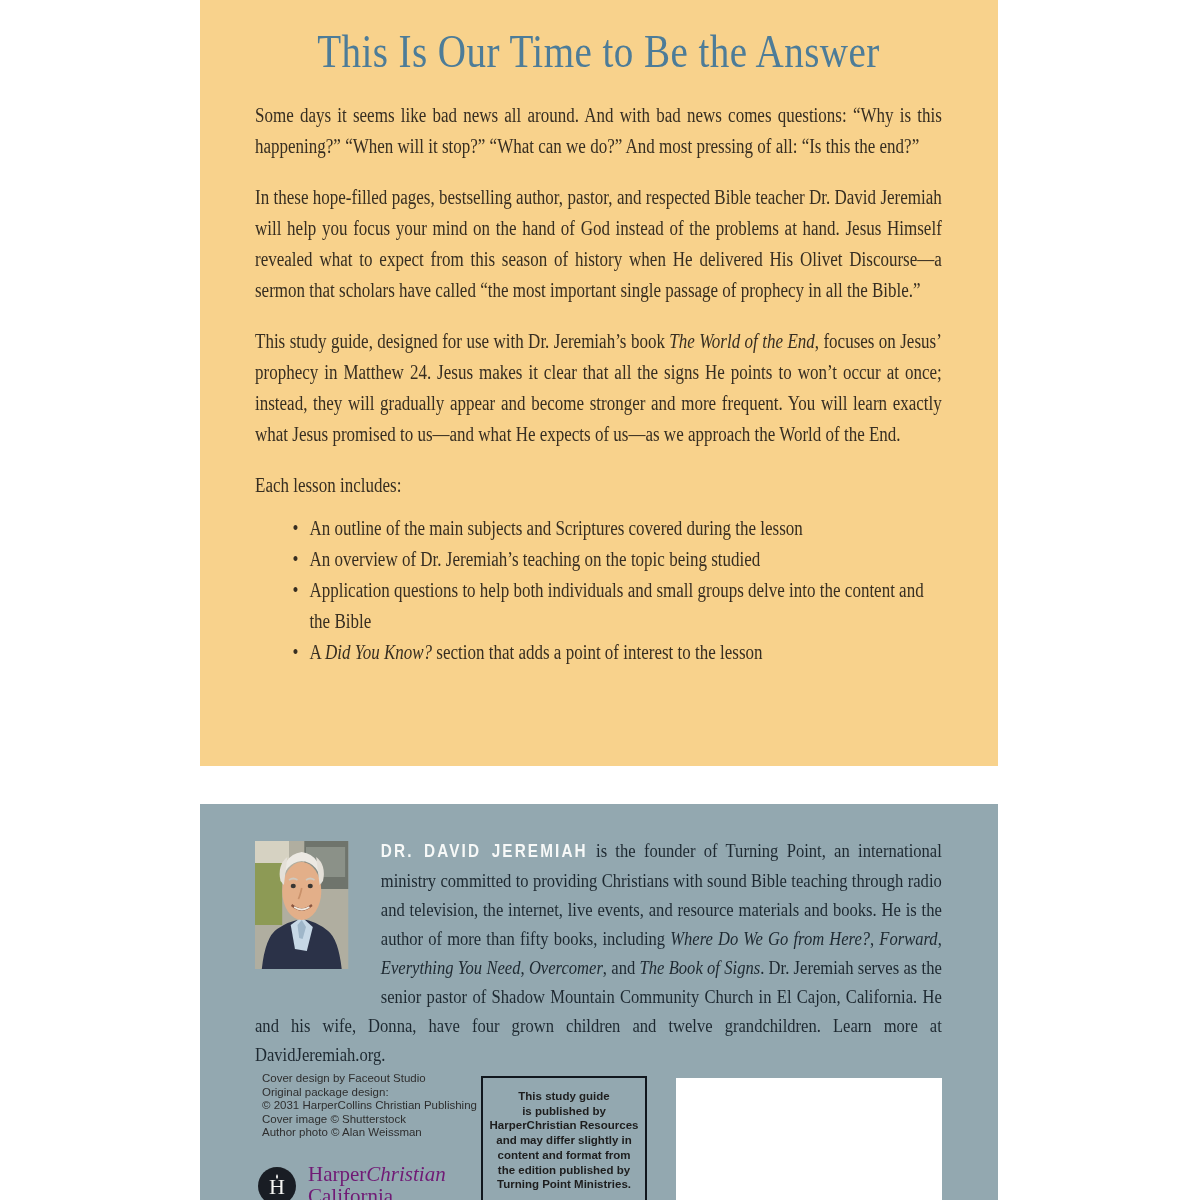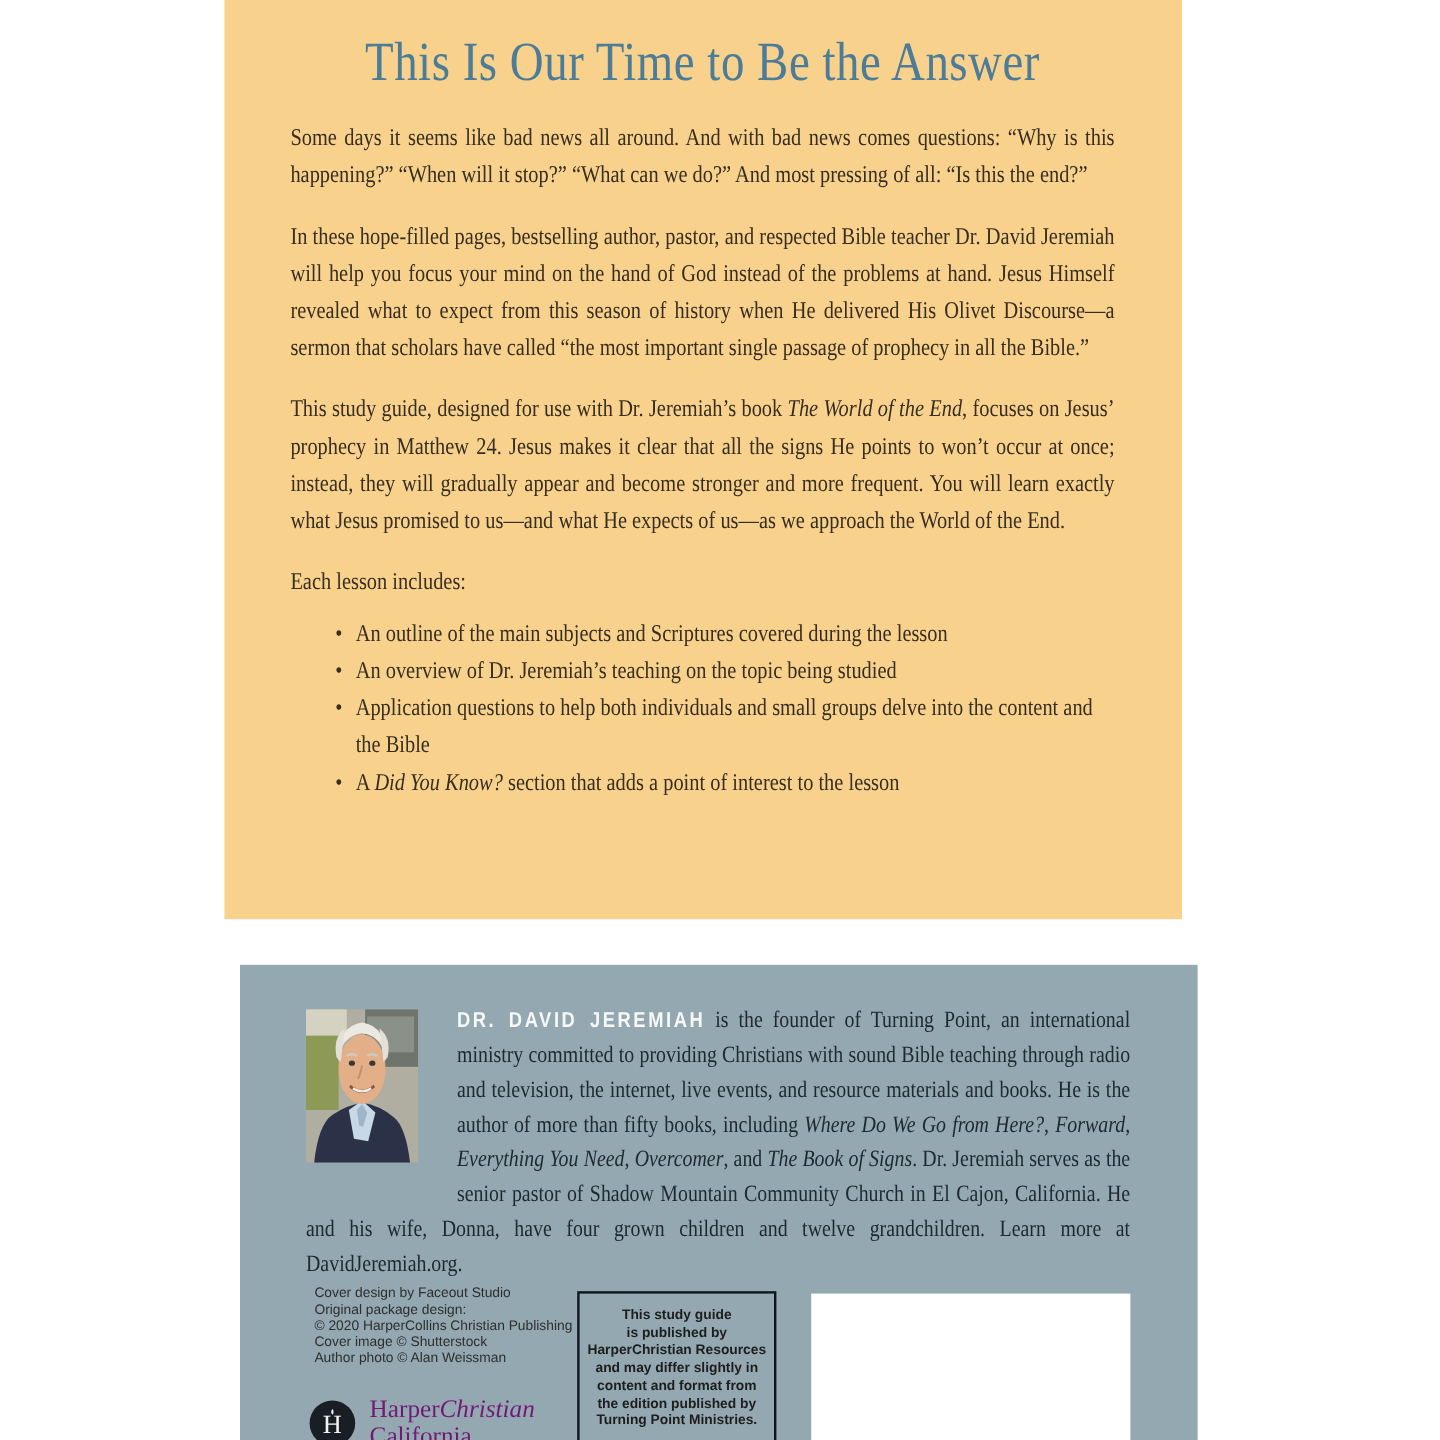--- a/index.html
+++ b/index.html
@@ -8,21 +8,21 @@
     --author_name_white:#f7f9f8; --notice_border:#10161d; --credits_text:#2e2e2e;
     --logo_dark:#191d24; --barcode_bg:#ffffff;
   }
   *{box-sizing:border-box;}
   html,body{margin:0;padding:0;}
   body{width:1200px;height:1200px;background:var(--page_bg);
        font-family:"Liberation Serif",serif;position:relative;overflow:hidden;}
   .page{position:absolute;inset:0;}
 
   
-  .panel-yellow{position:absolute;left:187px;top:0;width:798px;height:766px;
+  .panel-yellow{position:absolute;left:200px;top:0;width:798px;height:766px;
                 background:var(--panel_yellow);overflow:hidden;}
   .condense{position:absolute;left:55px;top:26px;width:808px;
             transform:scaleX(0.85);transform-origin:0 0;}
   h1.headline{margin:0 0 22px;font-size:46px;line-height:52px;font-weight:normal;
               color:var(--title_blue);text-align:center;letter-spacing:.5px;}
   p.body{margin:0 0 20px;font-size:20px;line-height:31px;color:var(--body_text);
          text-align:justify;}
   p.intro{margin-bottom:12px;text-align:left;}
   ul.lessons{list-style:none;margin:0;padding:0;}
   ul.lessons li{position:relative;padding-left:64px;font-size:20px;line-height:31px;
@@ -114,21 +114,21 @@
           <path d="M55,47 Q53,55 51,58" stroke="#c9916a" stroke-width="2" fill="none"></path>
           <path d="M43,64 Q55,73 67,64" stroke="#8a5640" stroke-width="2.5" fill="none"></path>
           <path d="M46,66 Q55,71 64,66" stroke="#f2ece2" stroke-width="2" fill="none"></path>
         </svg>
       </div>
       <p class="bio-text"><span class="bio-name">DR. DAVID JEREMIAH</span><span><span> is the founder of Turning Point, an international ministry committed to providing Christians with sound Bible teaching through radio and television, the internet, live events, and resource materials and books. He is the author of more than fifty books, including </span><span style="font-style: italic;">Where Do We Go from Here?</span><span>, </span><span style="font-style: italic;">Forward</span><span>, </span><span style="font-style: italic;">Everything You Need</span><span>, </span><span style="font-style: italic;">Overcomer</span><span>, and </span><span style="font-style: italic;">The Book of Signs</span><span>. Dr. Jeremiah serves as the senior pastor of Shadow Mountain Community Church in El Cajon, California. He and his wife, Donna, have four grown children and twelve grandchildren. Learn more at DavidJeremiah.org.</span></span></p>
     </div>
 
     <div class="credits">Cover design by Faceout Studio
 Original package design:
- © 2020 HarperCollins Christian Publishing
+ © 2031 HarperCollins Christian Publishing
 Cover image © Shutterstock
 Author photo © Alan Weissman</div>
 
     <div class="notice-box">
       <div class="notice-text">This study guide
 is published by
 HarperChristian Resources
 and may differ slightly in
 content and format from
 the edition published by

